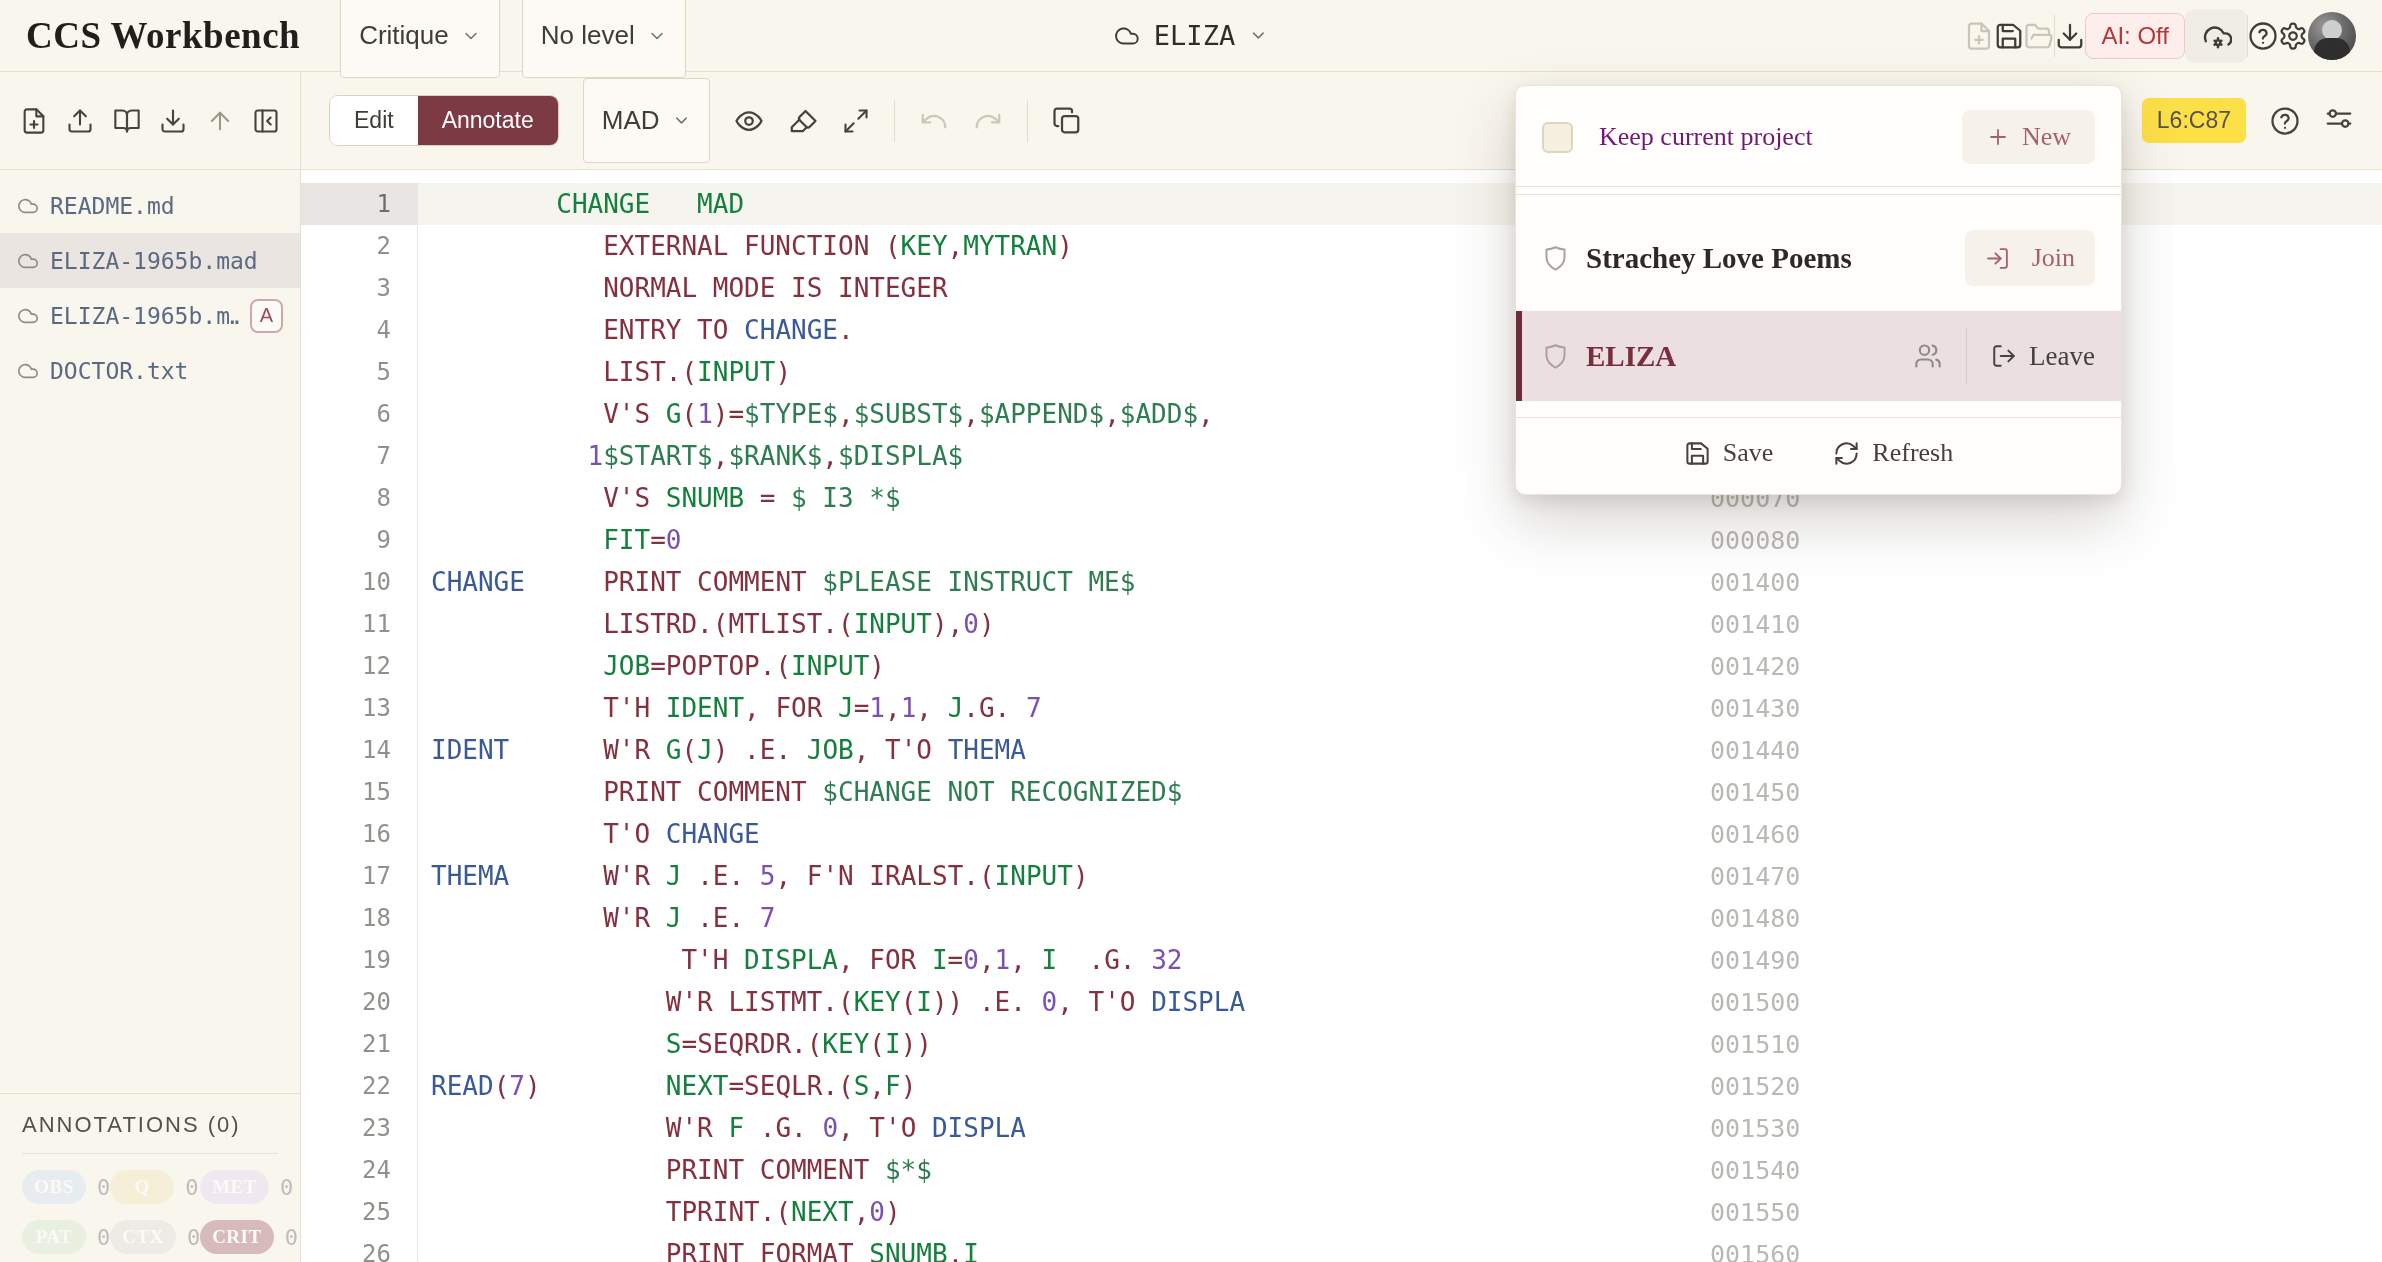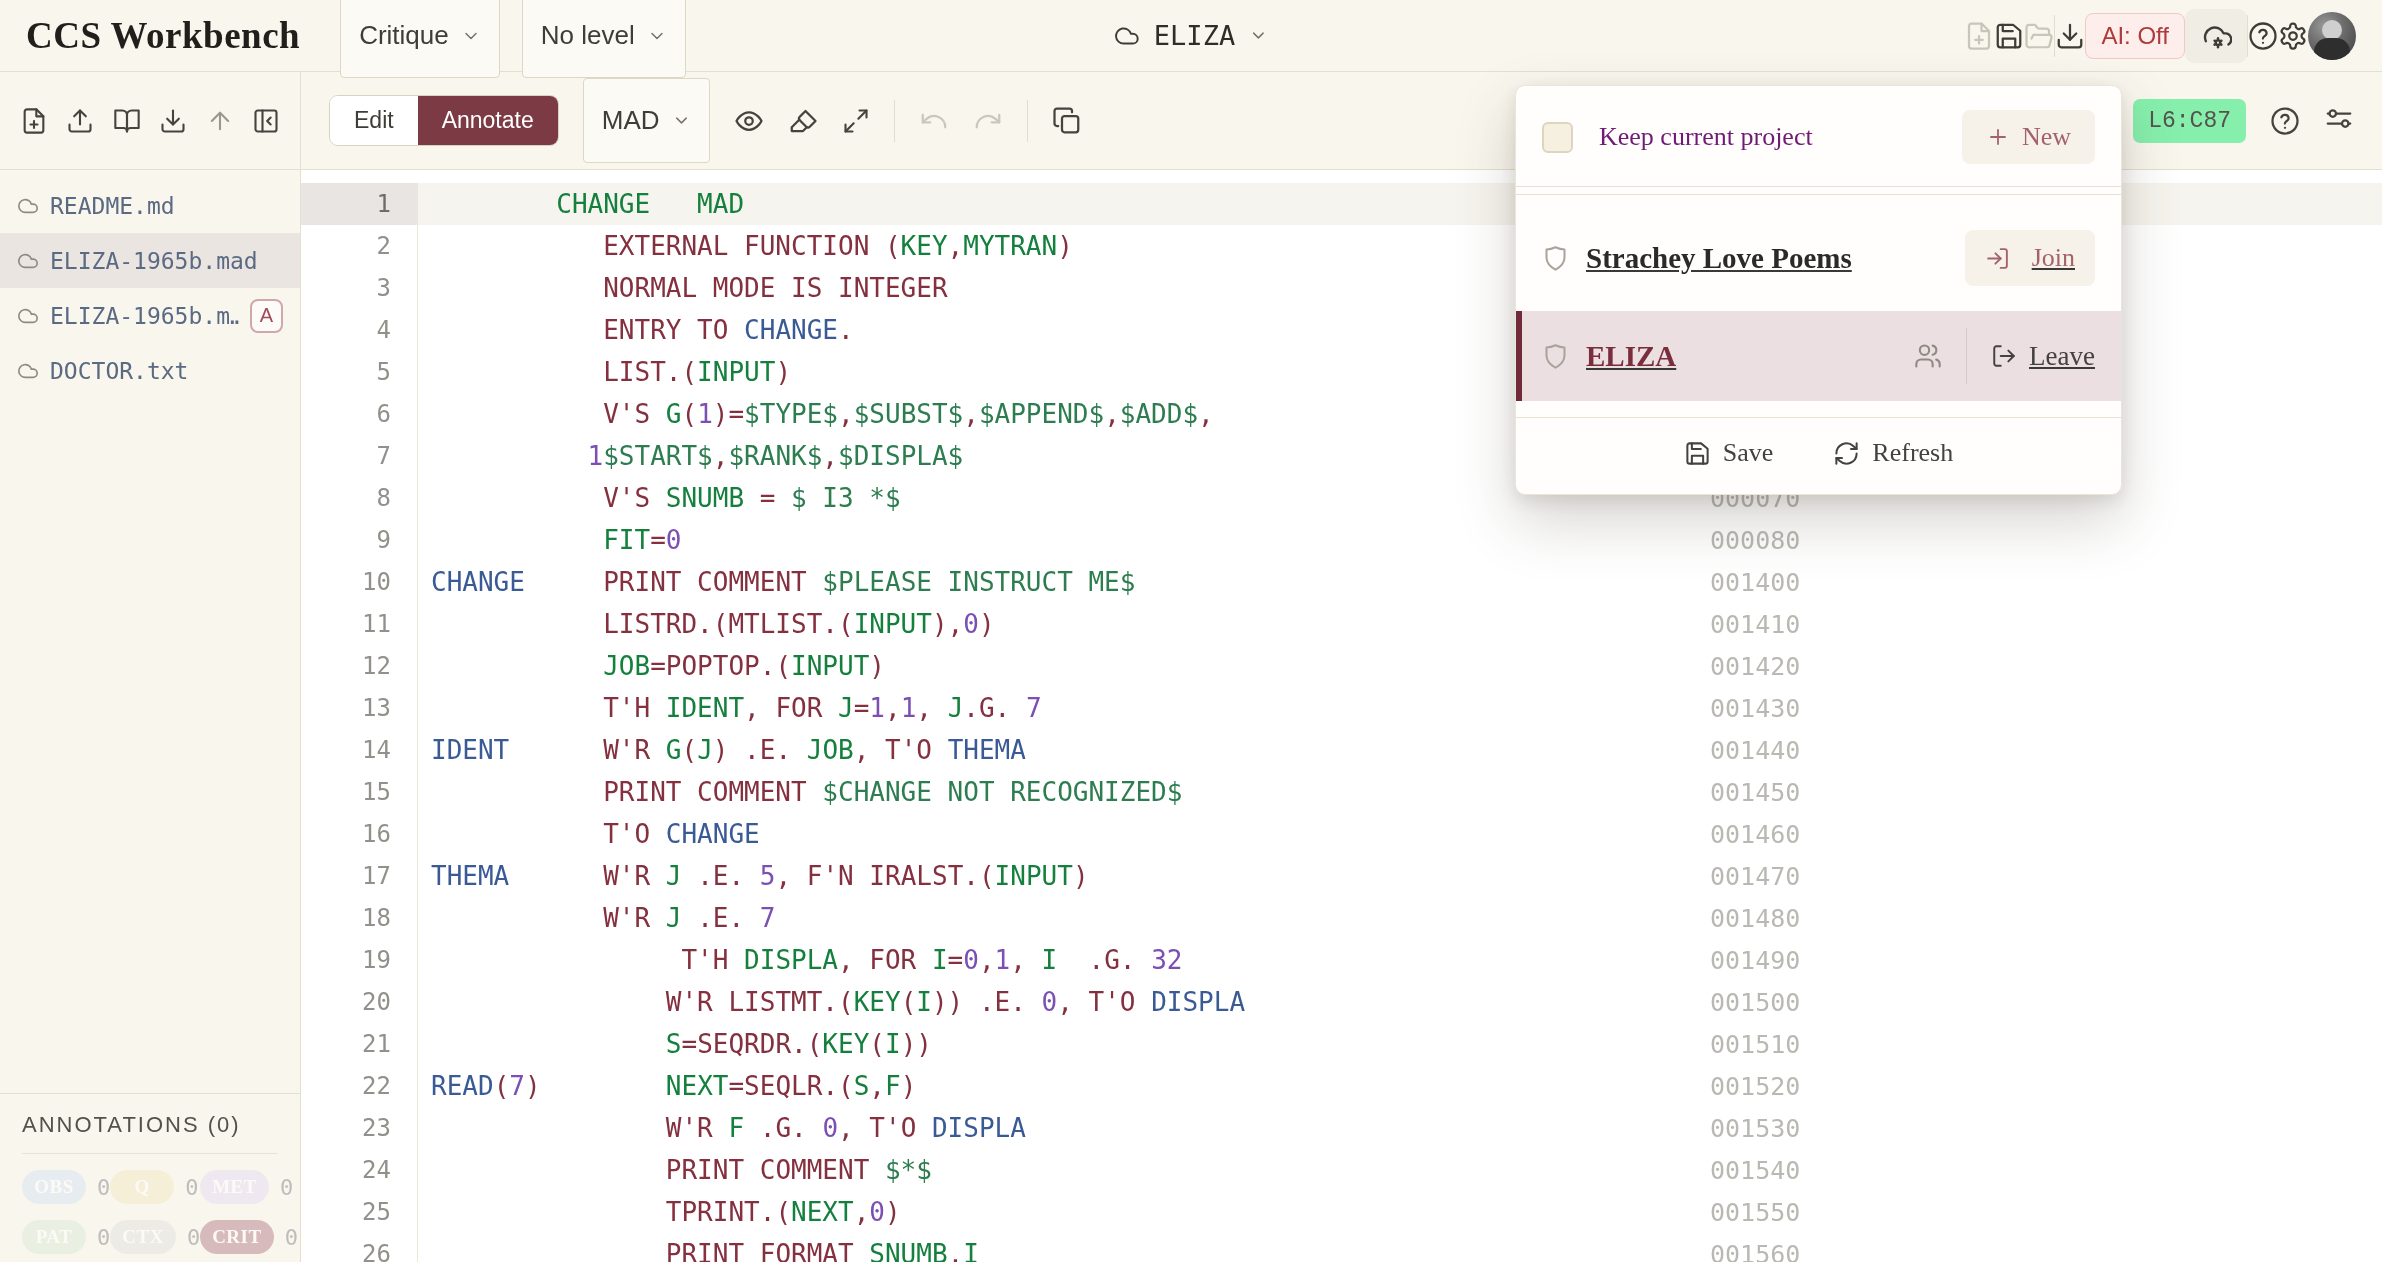--- a/index.html
+++ b/index.html
@@ -56,21 +56,21 @@
   
   .main { position:absolute; top:72px; left:301px; right:0; bottom:0; background:#ffffff; }
   .editor-toolbar { height:98px; background:#f9f6ee; border-bottom:1px solid #e5dfd0; display:flex;
                     align-items:center; padding:0 28px; gap:24px; }
   .seg { display:flex; border:1px solid #d8d2c0; border-radius:9px; overflow:hidden; background:#fffdf9; }
   .seg-btn { padding:11px 24px; font-size:23px; cursor:pointer; }
   .seg-edit { color:#3f3d38; background:#ffffff; }
   .seg-annotate { color:#ffffff; background:#7c3a44; }
   .tool-ic { color:#45433e; cursor:pointer; }
   .tool-ic.dim { color:#cbc7bb; }
-  .cursor-badge { background:#86efac; border-radius:7px; padding:9px 15px; font-family:Liberation Mono, monospace;
+  .cursor-badge { background:#fde047; border-radius:7px; padding:9px 15px; font-family:Liberation Sans, sans-serif;
                   font-size:23px; color:#55534e; margin-left:auto; }
   .editor { position:absolute; top:99px; left:0; right:0; bottom:0; overflow:hidden; padding-top:12px; }
   .code-line { display:flex; height:42px; align-items:stretch; }
   .ln { flex:0 0 117px; text-align:right; padding-right:26px; font-family:"DejaVu Sans Mono", monospace;
         font-size:24px; color:#92908a; border-right:1px solid #ece7d9; display:flex; align-items:center; justify-content:flex-end; }
   .code { flex:0 0 1292px; white-space:pre; font-family:"DejaVu Sans Mono", monospace; font-size:26px;
           padding-left:13px; display:flex; align-items:center; }
   .seq { font-family:"DejaVu Sans Mono", monospace; font-size:25px; color:#bab8b3; display:flex; align-items:center; }
   .code-line.active { background:#f6f4ee; }
   .code-line.active .ln { background:#e9e5e2; color:#6e6c68; }
@@ -81,21 +81,21 @@
   .popup { position:absolute; left:1515px; top:85px; width:607px; background:#fffefc; border:1px solid #eae5d9;
            border-radius:10px; box-shadow:0 26px 60px rgba(70,58,45,.22), 0 6px 16px rgba(70,58,45,.12);
            z-index:50; font-family:"Liberation Serif", serif; overflow:hidden; }
   .popup-row1 { display:flex; align-items:center; padding:24px 26px 22px; }
   .checkbox { width:31px; height:31px; background:#f6f0e0; border:2px solid #ddd5bf; border-radius:6px; cursor:pointer; }
   .keep-label { margin-left:26px; font-size:26px; color:#701a75; }
   .new-btn { margin-left:auto; background:#f6f2ea; border-radius:8px; padding:12px 24px; color:#a4626d;
              font-size:26px; display:flex; gap:12px; align-items:center; cursor:pointer; }
   .div-double { height:9px; border-top:1px solid #e7e2d4; border-bottom:1px solid #e7e2d4; }
   .proj-list { padding-top:18px; }
-  .proj-row { display:flex; align-items:center; padding:0 26px; height:90px;text-decoration:underline; }
+  .proj-row { display:flex; align-items:center; padding:0 26px; height:90px; }
   .proj-row .shield-ic { color:#a8a49c; flex:0 0 auto; }
   .proj-name { margin-left:17px; font-size:29px; font-weight:bold; color:#2c2a26; }
   .proj-row.active { background:#ecdfe1; border-left:6px solid #6f2b39; padding-left:20px; margin-top:8px; }
   .proj-row.active .proj-name { color:#7a2d3c; }
   .join-btn { margin-left:auto; background:#f6f2ea; border-radius:8px; padding:13px 20px; color:#a4626d;
               font-size:26px; display:flex; gap:22px; align-items:center; cursor:pointer; }
   .users-ic { margin-left:auto; color:#8e8b84; }
   .row-sep { width:1px; height:56px; background:#d9c8ca; margin:0 24px; }
   .leave-btn { display:flex; gap:12px; align-items:center; color:#44423d; font-size:27px; cursor:pointer; }
   .popup-footer { display:flex; justify-content:center; gap:60px; padding:20px 0 26px; border-top:1px solid #e7e2d4;

